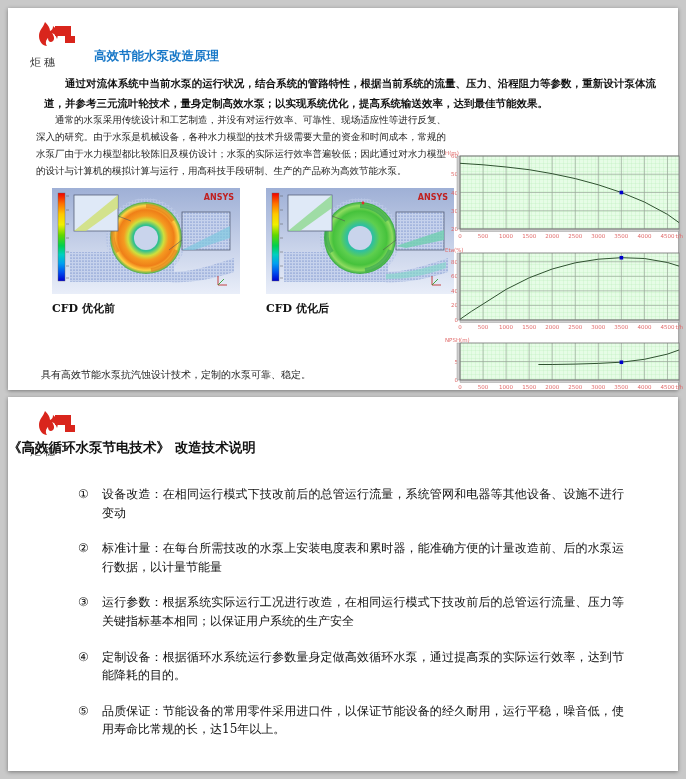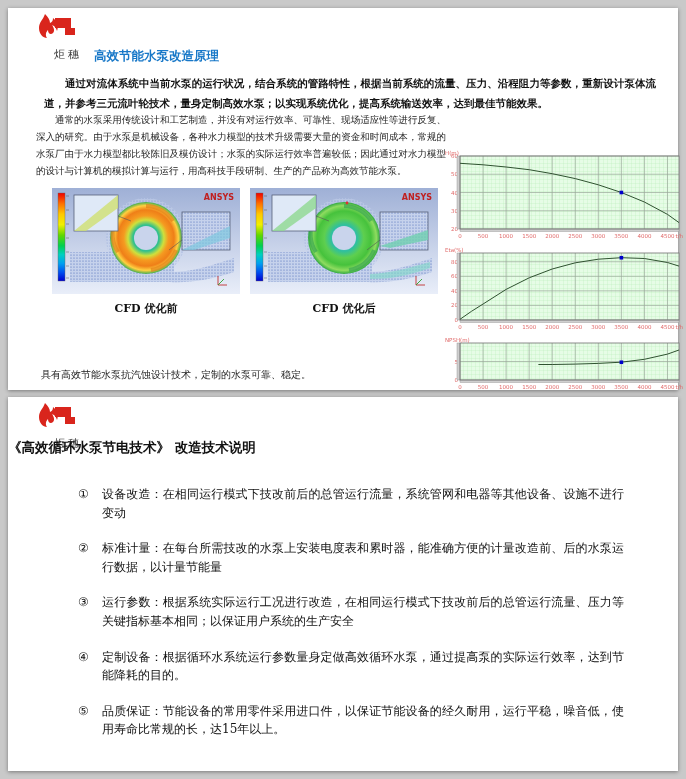--- a/index.html
+++ b/index.html
@@ -4,38 +4,38 @@
 <style>
   html,body{margin:0;padding:0}
   body{width:686px;height:779px;background:#c9c9c9;position:relative;
        font-family:"DejaVu Sans",sans-serif;overflow:hidden}
   .page{position:absolute;left:8px;width:670px;background:#ffffff;
         box-shadow:0 1px 4px rgba(0,0,0,.4)}
   #page1{top:8px;height:382px}
   #page2{top:397px;height:374px}
 
   
-  .logo{position:absolute;left:22px;top:4px;width:52px;text-align:right}
+  .logo{position:absolute;left:22px;top:12px;width:52px;text-align:left}
   .logo svg{width:42px;height:34px;display:block;margin:0 auto}
   .logo-text{font-size:11px;color:#333;letter-spacing:3px;margin-top:1px}
 
   
   .p1-title{position:absolute;left:0;right:0;top:22px;text-align:center;
             font-weight:bold;font-size:13.5px;color:#111}
   .p1-subtitle{position:absolute;left:86px;top:40px;font-weight:bold;
                font-size:12.5px;color:#1878c8}
   .p1-para1{position:absolute;left:36px;right:22px;top:66px;font-size:10.5px;
             font-weight:bold;line-height:1.9;text-align:justify;text-indent:2em;color:#111}
   .p1-left{position:absolute;left:28px;top:104px;width:410px}
   .p1-para2{font-size:9.5px;line-height:1.78;text-align:justify;text-indent:2em;
             color:#222;font-family:"DejaVu Serif",serif}
-  .cfd-row{display:flex;gap:10px;margin-top:8px;padding-left:16px}
+  .cfd-row{display:flex;gap:26px;margin-top:8px;padding-left:16px}
   .cfd{width:188px}
   .cfd svg{width:188px;height:106px;display:block}
-  .cfd-caption{text-align:center;font-weight:bold;font-size:11px;
+  .cfd-caption{font-weight:bold;font-size:11px;
                font-family:"DejaVu Serif",serif;margin-top:7px;color:#111}
   .p1-foot{position:absolute;left:33px;top:360px;font-size:10px;font-weight:normal;color:#222}
   .charts{position:absolute;left:436px;top:140px;width:240px}
   .chart{position:relative;width:240px}
   #chart-0{height:92px;margin-bottom:5px}
   #chart-1{height:86px;margin-bottom:4px}
   #chart-2{height:56px}
   .chart svg{display:block}
 
   

